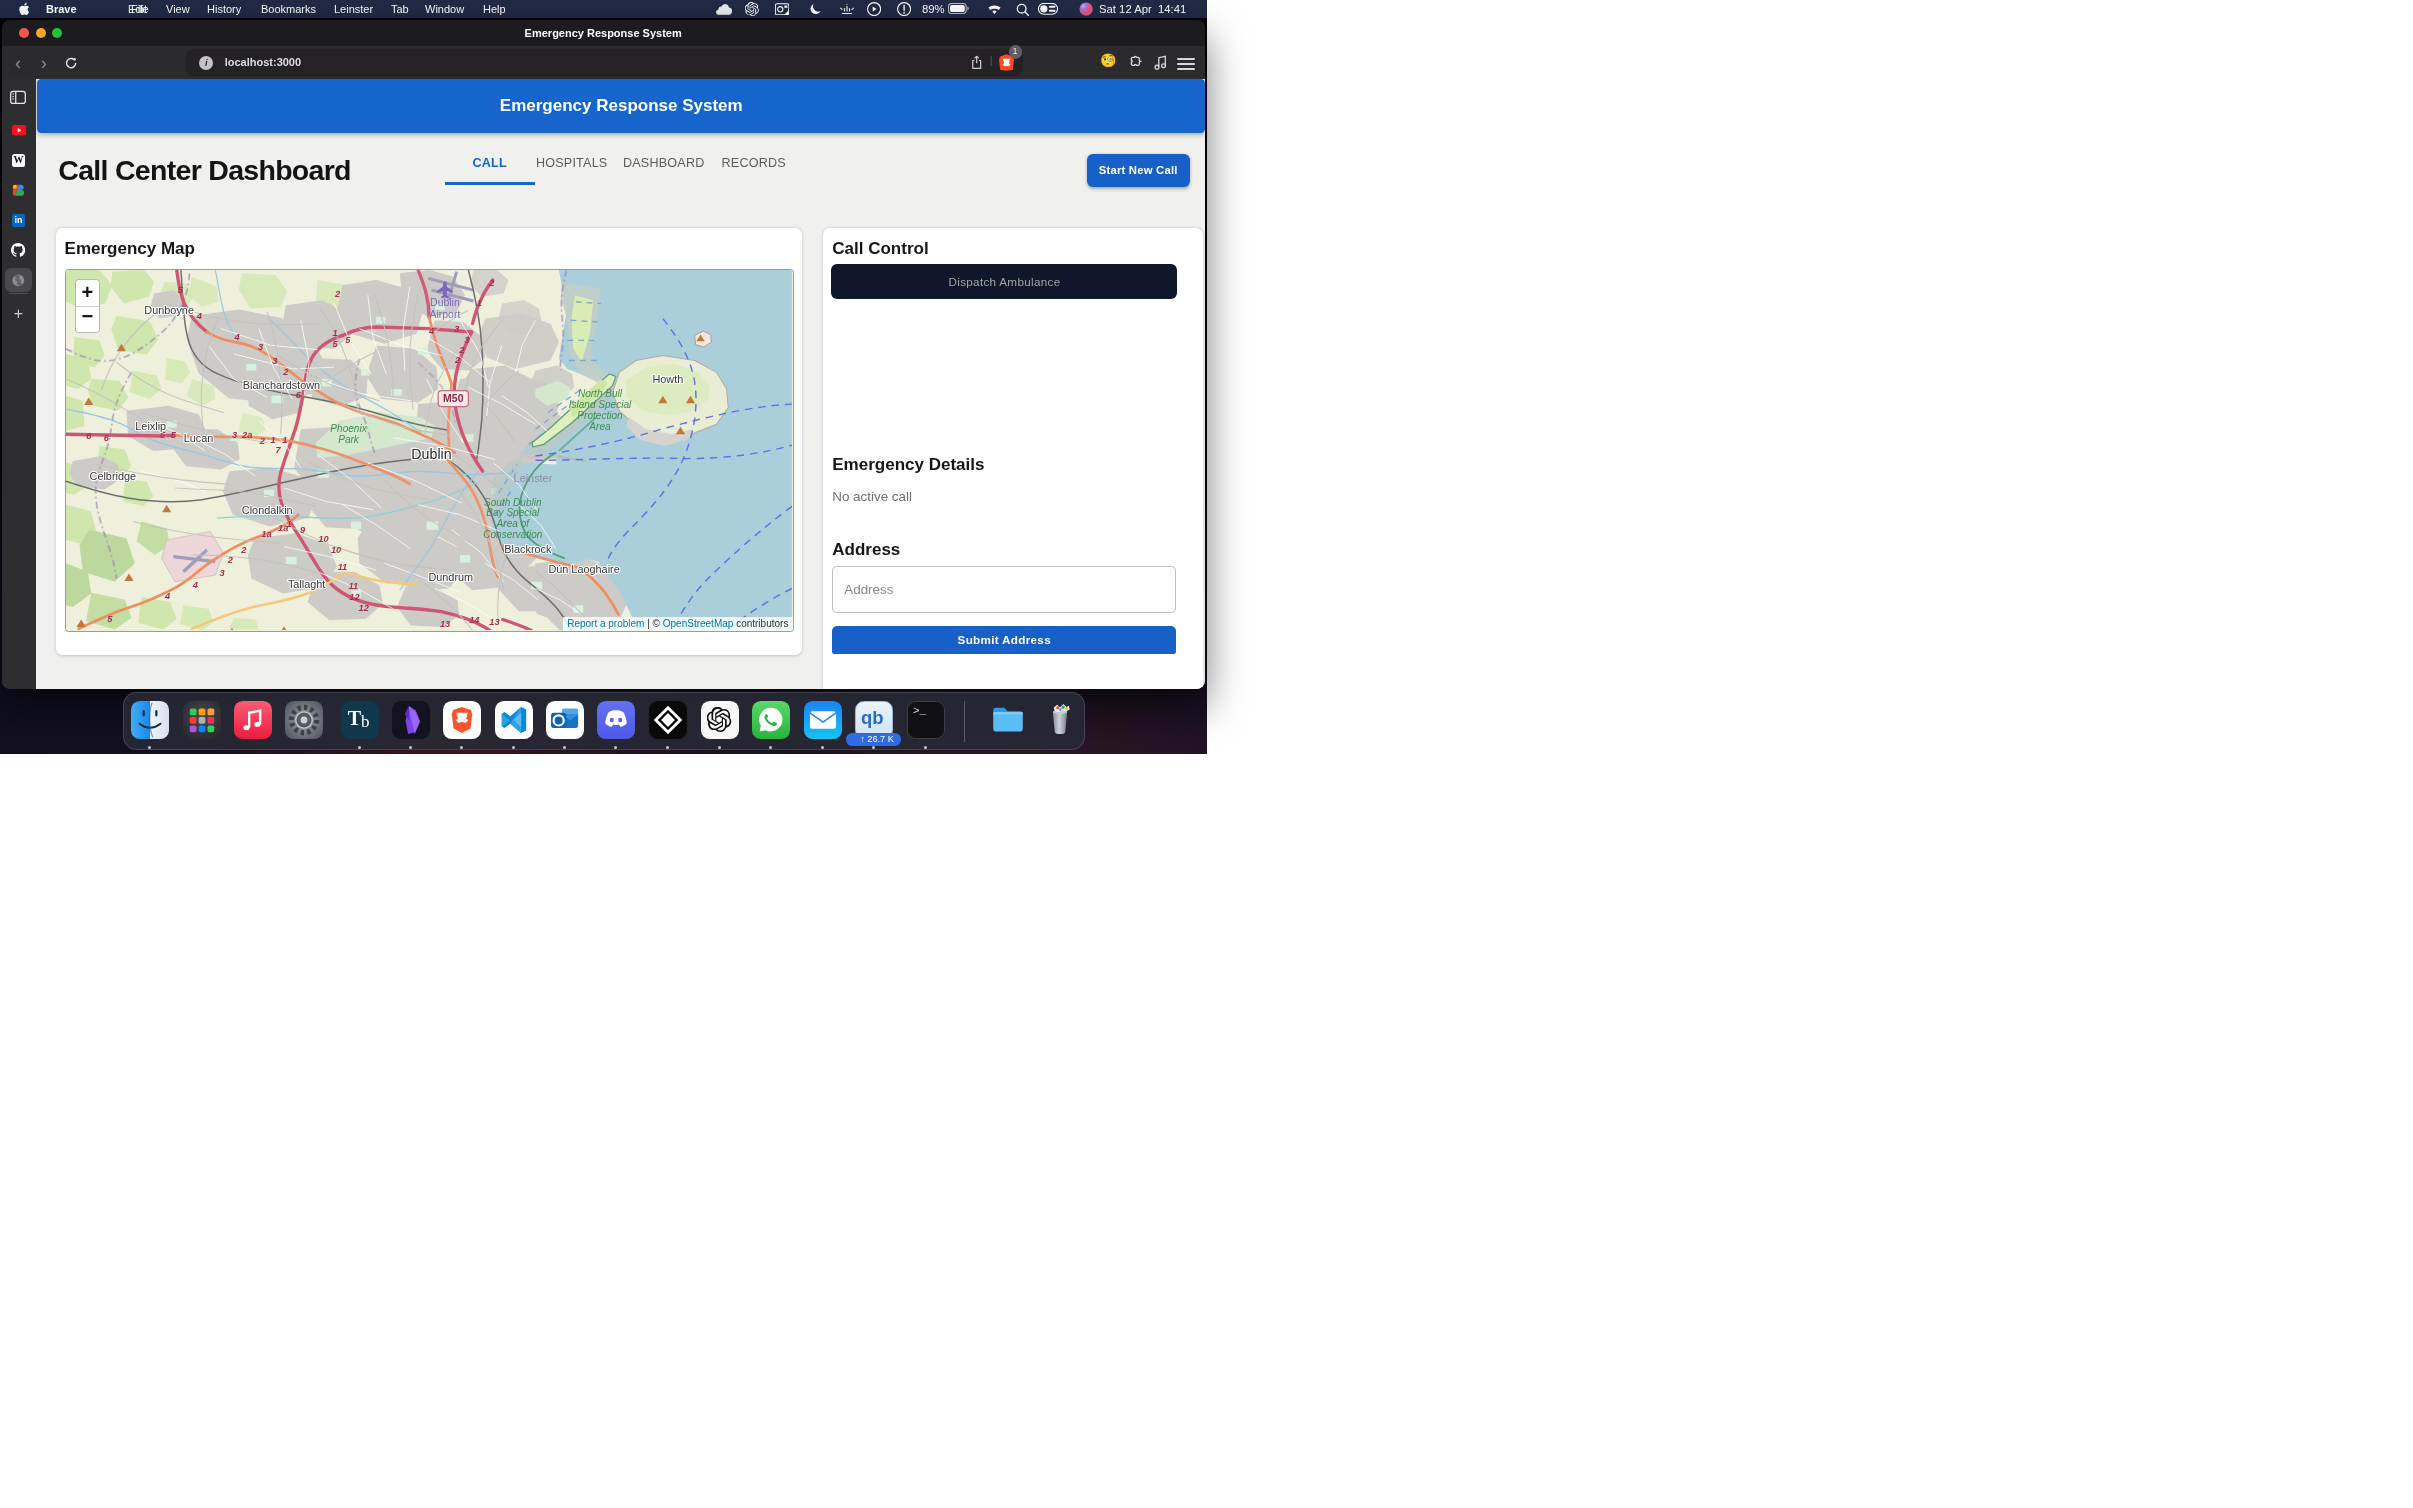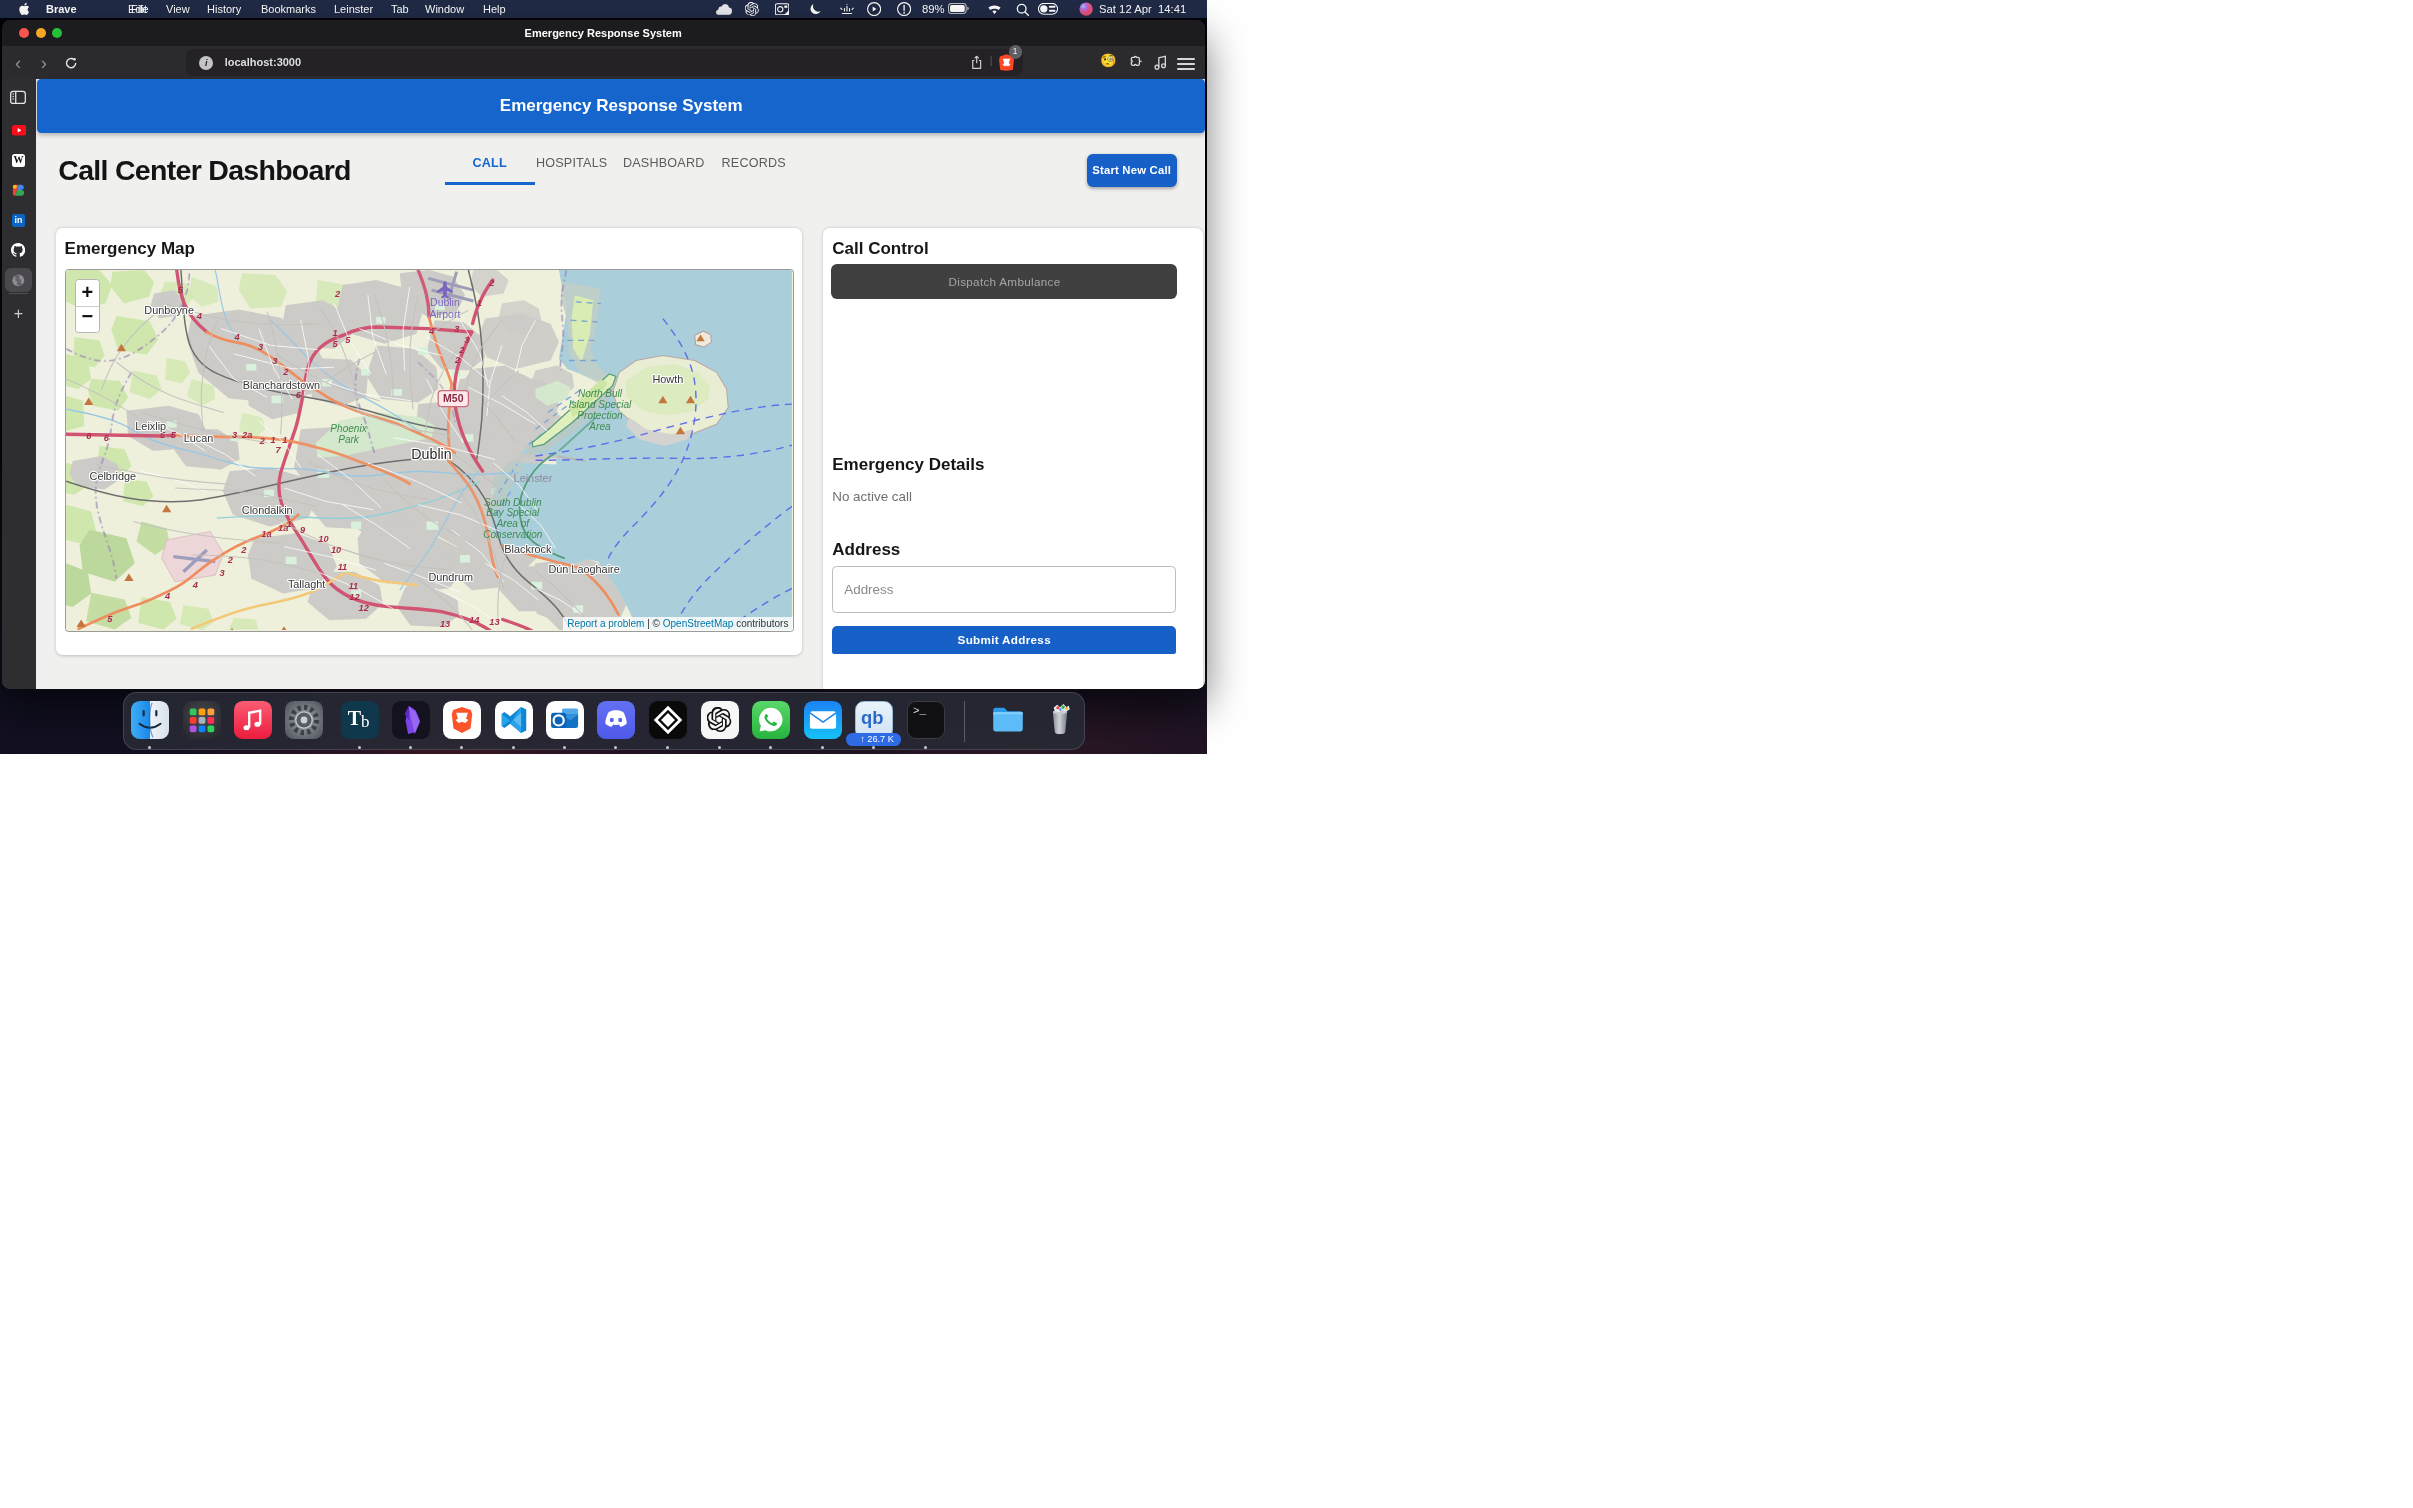--- a/index.html
+++ b/index.html
@@ -33,32 +33,32 @@
   
   #appbar { position:absolute; left:1.3px; top:0.4px; right:-0.8px; height:54px; background:#1565cd;
      border-radius:4.2px; box-shadow:0 1.7px 5px rgba(0,0,0,.28); color:#fff; text-align:center;
      font-size:17px; font-weight:700; line-height:54px; }
   #h1 { position:absolute; left:22.6px; top:75px; font-size:28.5px; font-weight:700; color:#141414;
      letter-spacing:-0.7px; }
   .tab { position:absolute; top:77px; font-size:12.6px; letter-spacing:0.2px; color:#5c5c5c;
      transform:translateX(-50%); }
   #tab-ind { position:absolute; top:103px; height:2.5px; background:#1565cd; }
   #startbtn { position:absolute; left:1051px; top:75px; font-size:11.3px; font-weight:700; color:#fff;
-     background:#1660c8; border-radius:5.9px; width:90px; height:33px; text-align:center; line-height:33px;
+     background:#1660c8; border-radius:5.9px; width:103px; height:33px; text-align:center; line-height:33px;
      letter-spacing:0.2px; box-shadow:0 1.7px 3.4px rgba(0,0,0,.3); }
 
   .card { position:absolute; background:#fff; border-radius:6.7px; box-shadow:0 0.8px 3.4px rgba(0,0,0,.2); }
   #mapcard { left:20.5px; top:149px; width:746px; height:427px; }
   #mapcard h2 { position:absolute; left:8.4px; top:10.5px; font-size:17px; font-weight:700; color:#161616; }
   #mapbox { position:absolute; left:8.4px; top:41px; width:729px; height:363px; border:1.7px solid #9a9a9a; border-radius:3.4px;
      background:#eff0da; overflow:hidden; }
 
   #rightcard { left:787px; top:149px; width:380px; height:522px; overflow:hidden; }
   #rightcard h2 { position:absolute; left:9.6px; font-size:17px; font-weight:700; color:#161616; }
-  #dispatch { position:absolute; left:8.8px; top:36px; width:346px; height:35px; background:#404040;
+  #dispatch { position:absolute; left:8.8px; top:36px; width:346px; height:35px; background:#0f172a;
      border-radius:5.9px; color:#a5a5a5; font-size:11.7px; letter-spacing:0.3px; text-align:center; line-height:35px; }
   #patientbox { position:absolute; left:8.8px; top:77px; width:346px; height:147px;
      border:1.3px solid #c0c0c0; border-radius:5.9px; }
   #patientbox h2 { position:absolute; left:14.2px; top:13px; font-size:17px; font-weight:700; color:#161616; }
   .plain { position:absolute; color:#1c1c1c; font-size:13.4px; }
   .greyt { position:absolute; color:#6f6f6f; font-size:11.7px; }
   #addrinput { position:absolute; left:9.6px; top:338px; width:344px; height:47px;
      border:1.3px solid #bdbdbd; border-radius:4.2px; }
   #addrinput span { position:absolute; left:11px; top:15px; color:#8a8a8a; font-size:13.4px; }
   #submitbtn { position:absolute; left:9.6px; top:398px; width:344px; height:28px; background:#1660c8;

